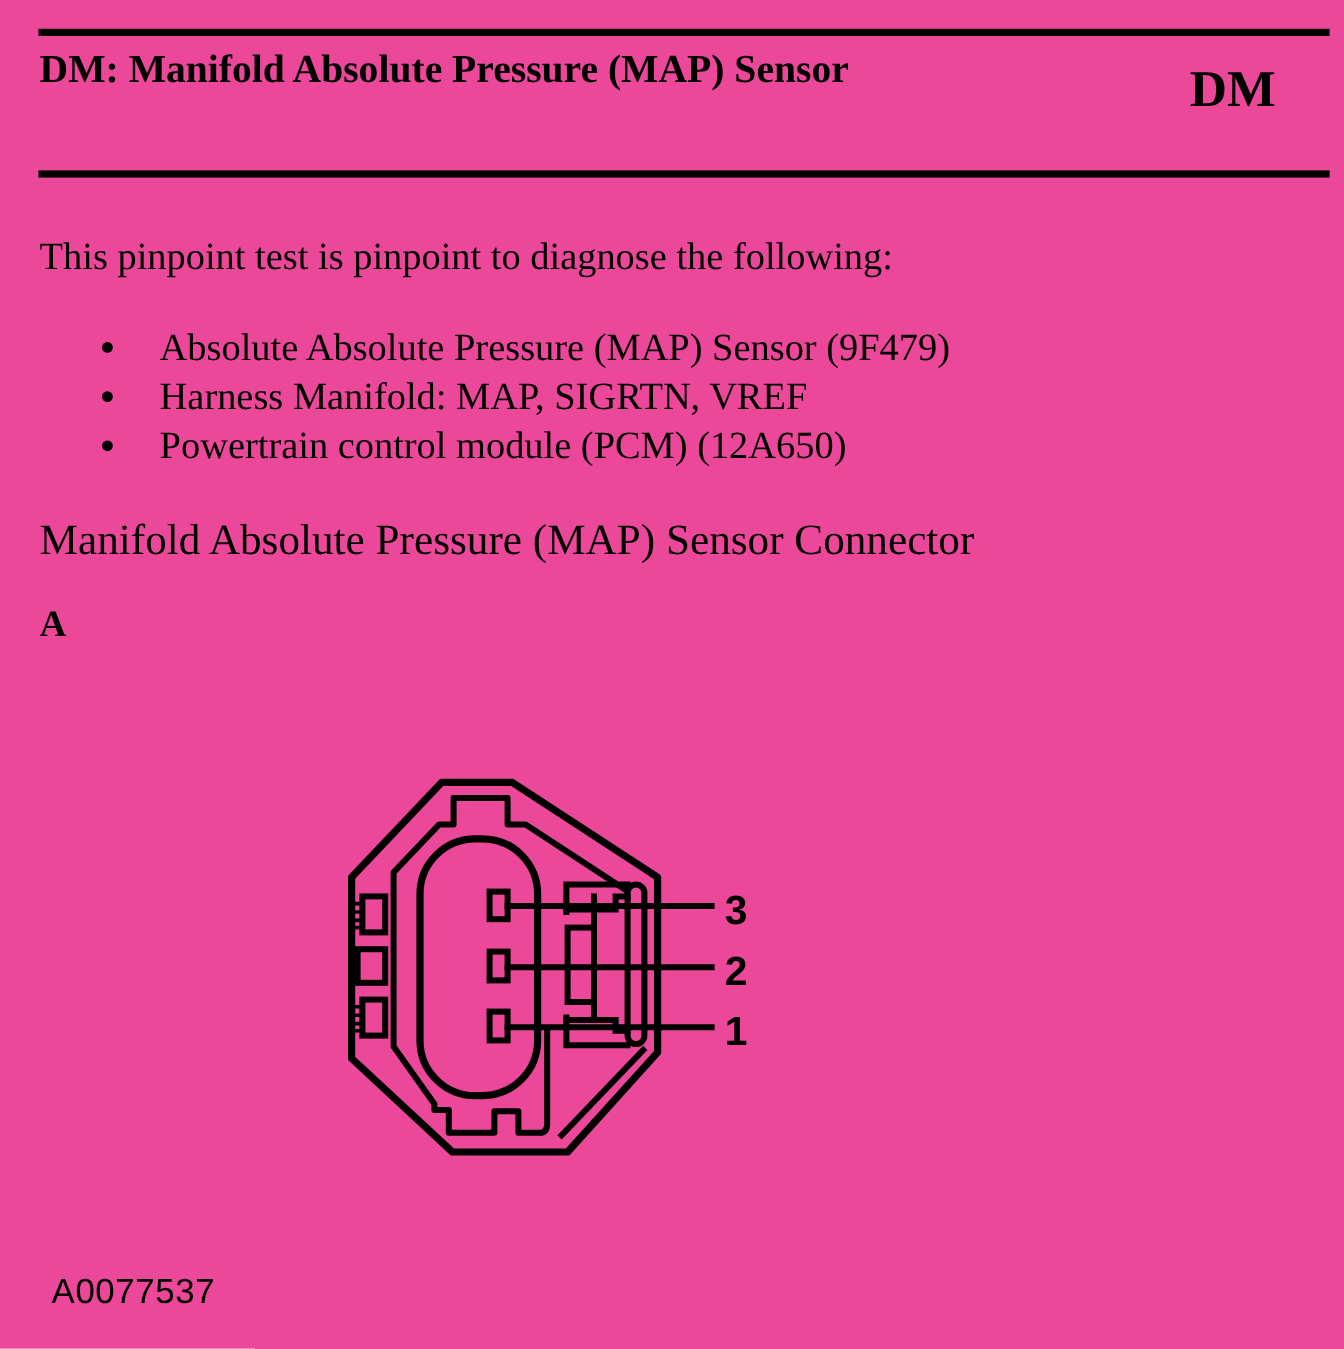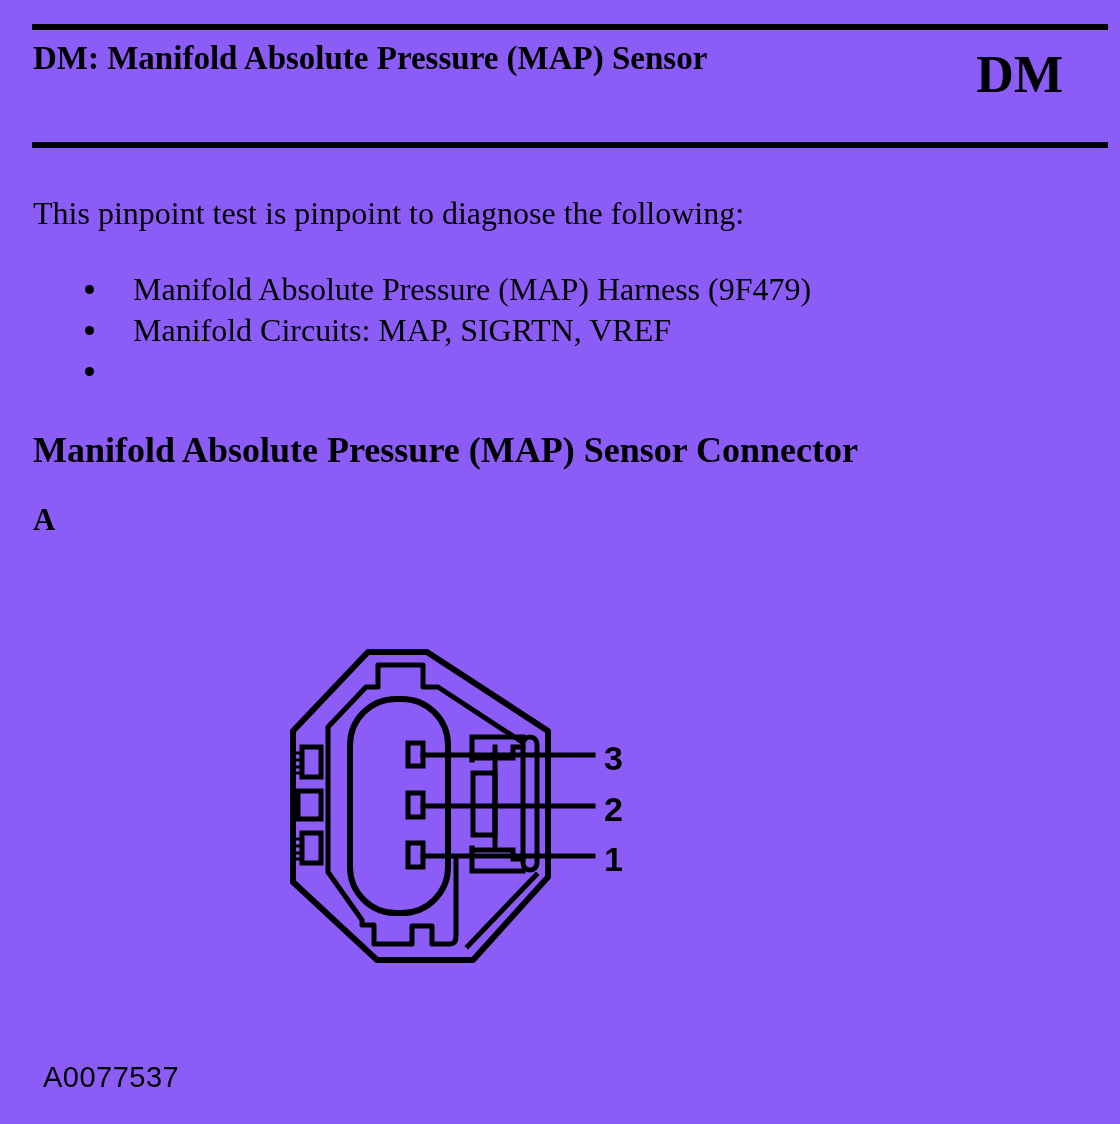--- a/index.html
+++ b/index.html
@@ -1,20 +1,20 @@
 <!DOCTYPE html>
 <html><head>
 <meta charset="utf-8">
 <style>
   html,body{margin:0;padding:0;background:#ffffff;}
   .page{
     position:relative;
     width:1120px;
     height:1124px;
-    background:#8b5cf6;
+    background:#ec4899;
     overflow:hidden;
     font-family:"Liberation Serif", serif;
     color:#000;
   }
   .rule{
     position:absolute;
     left:32px;
     width:1076px;
     height:6px;
     background:#000;
@@ -27,21 +27,21 @@
     top:38px;
     font-size:33px;
     font-weight:bold;
     line-height:40px;
     white-space:nowrap;
   }
   .section-code{
     position:absolute;
     top:51px;
     right:57px;
-    font-size:52px;
+    font-size:43px;
     font-weight:bold;
     line-height:48px;
   }
   .intro-text{
     position:absolute;
     left:33px;
     top:193px;
     font-size:32px;
     line-height:40px;
     white-space:nowrap;
@@ -68,21 +68,21 @@
     width:9px;
     height:9px;
     border-radius:50%;
     background:#000;
   }
   .connector-heading{
     position:absolute;
     left:33px;
     top:428px;
     font-size:36px;
-    font-weight:bold;
+    font-weight:normal;
     line-height:44px;
     white-space:nowrap;
   }
   .view-label{
     position:absolute;
     left:33px;
     top:502px;
     font-size:31px;
     font-weight:bold;
     line-height:36px;
@@ -121,28 +121,29 @@
 
   <div class="section-code">DM</div>
 
   <div class="rule rule-bottom"></div>
 
   <div class="intro-text">This pinpoint test is pinpoint to diagnose the following:</div>
 
   <ul class="diagnose-list">
     <li>
       <span class="dot"></span>
-      <span>Manifold Absolute Pressure (MAP) Harness (9F479)</span>
+      <span>Absolute Absolute Pressure (MAP) Sensor (9F479)</span>
     </li>
     <li>
       <span class="dot"></span>
-      <span>Manifold Circuits: MAP, SIGRTN, VREF</span>
+      <span>Harness Manifold: MAP, SIGRTN, VREF</span>
     </li>
     <li>
       <span class="dot"></span>
+      <span>Powertrain control module (PCM) (12A650)</span>
     </li>
   </ul>
 
   <div class="connector-heading">Manifold Absolute Pressure (MAP) Sensor Connector</div>
 
   <div class="view-label">A</div>
 
   <svg class="diagram-svg" width="400" height="360" viewBox="260 630 400 360" fill="none" stroke="#000000" stroke-linecap="square">
 
     <path stroke-width="6" stroke-linejoin="round" d="M368,652 L427,652 L548,731 L548,877 L473,960 L377,960 L293,882 L293,731 Z"></path>

